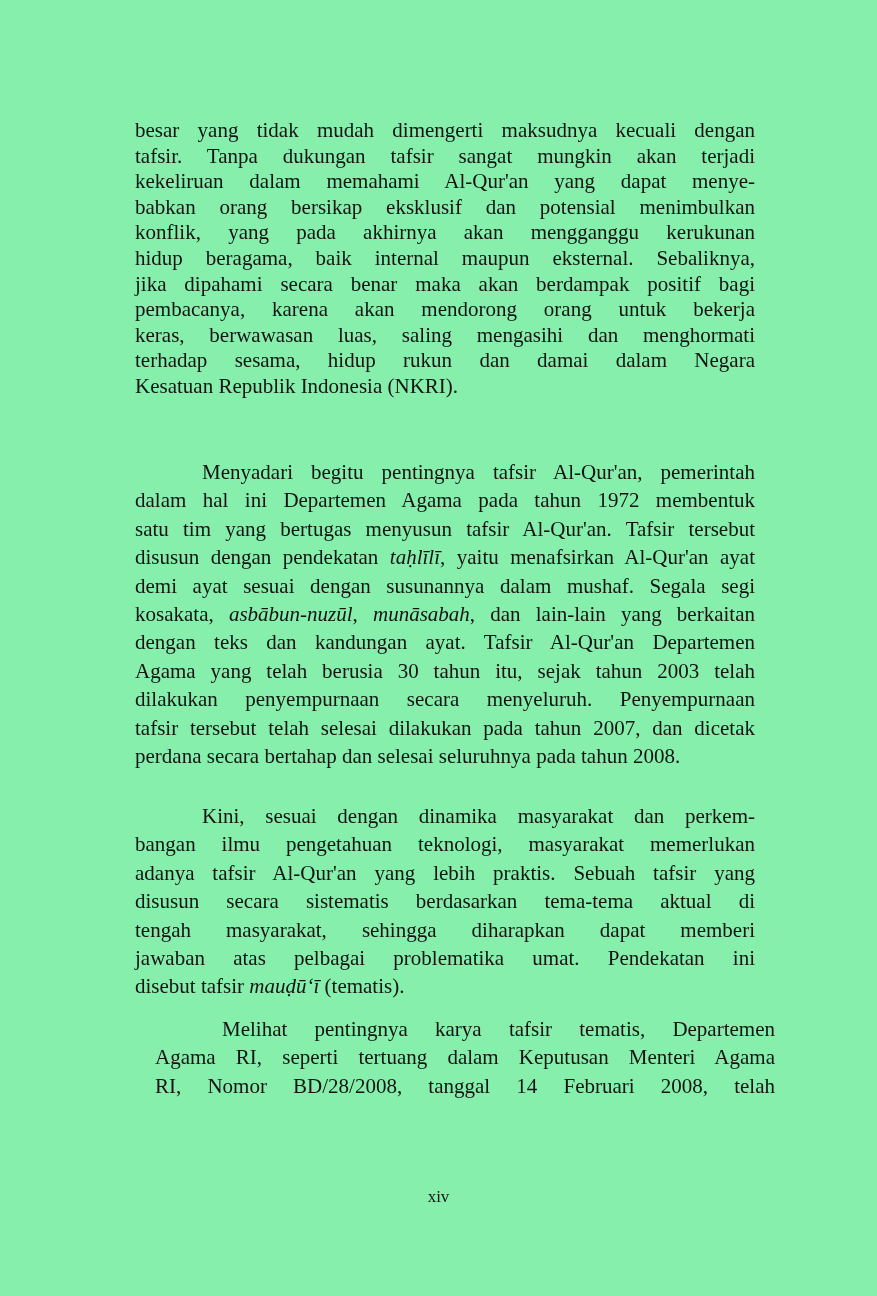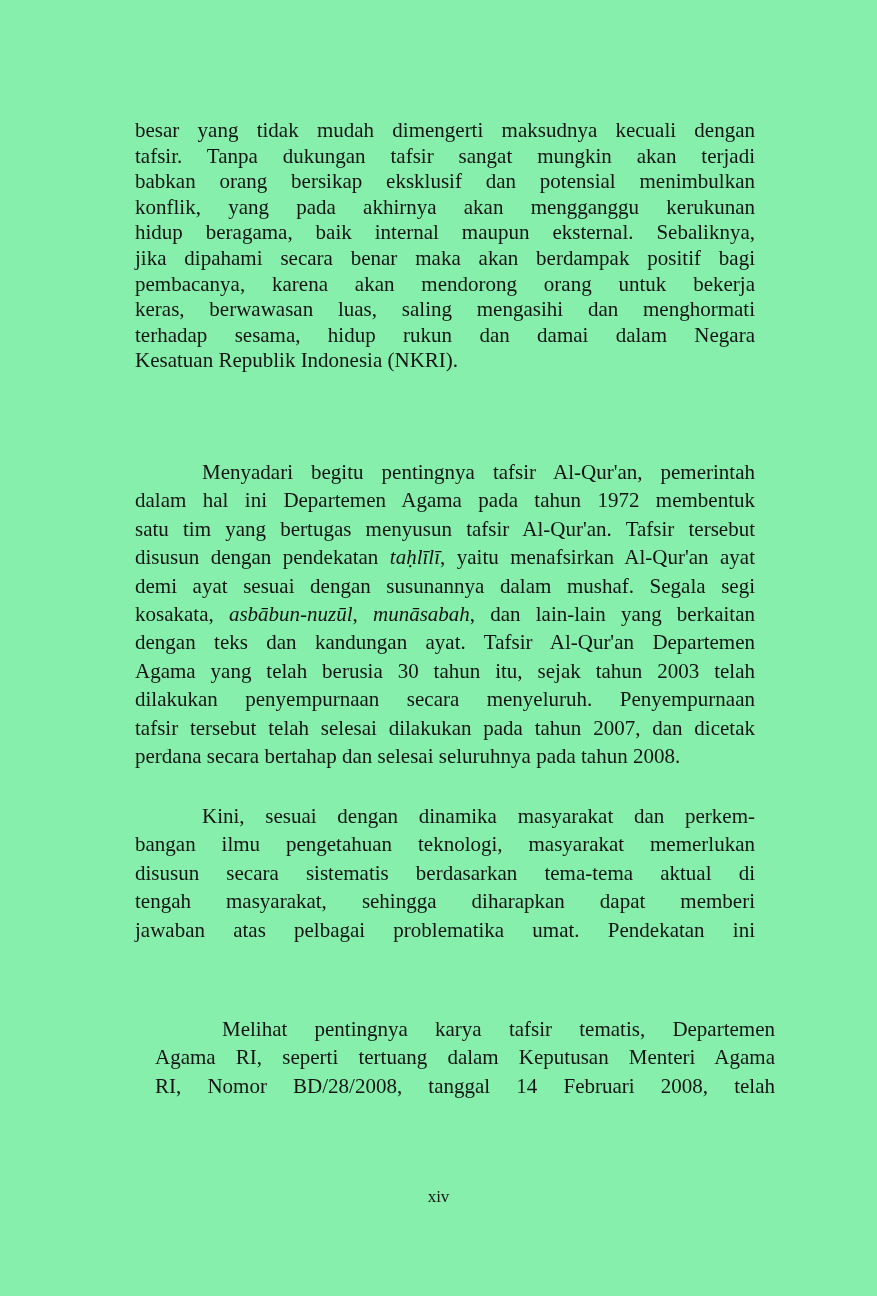--- a/index.html
+++ b/index.html
@@ -73,20 +73,23 @@
 <div class="page">
   <div class="text-block" id="text-block">
       <div class="para p1" style="top: 118px;">
         <span class="line">
           <span class="txt">besar yang tidak mudah dimengerti maksudnya kecuali dengan</span>
         </span>
         <span class="line">
           <span class="txt">tafsir. Tanpa dukungan tafsir sangat mungkin akan terjadi</span>
         </span>
         <span class="line">
+          <span class="txt">kekeliruan dalam memahami Al-Qur'an yang dapat menye-</span>
+        </span>
+        <span class="line">
           <span class="txt">babkan orang bersikap eksklusif dan potensial menimbulkan</span>
         </span>
         <span class="line">
           <span class="txt">konflik, yang pada akhirnya akan mengganggu kerukunan</span>
         </span>
         <span class="line">
           <span class="txt">hidup beragama, baik internal maupun eksternal. Sebaliknya,</span>
         </span>
         <span class="line">
           <span class="txt">jika dipahami secara benar maka akan berdampak positif bagi</span>
@@ -140,27 +143,33 @@
         </span>
       </div>
       <div class="para p3" style="top: 802px;">
         <span class="line indent">
           <span class="txt">Kini, sesuai dengan dinamika masyarakat dan perkem-</span>
         </span>
         <span class="line">
           <span class="txt">bangan ilmu pengetahuan teknologi, masyarakat memerlukan</span>
         </span>
         <span class="line">
+          <span class="txt">adanya tafsir Al-Qur'an yang lebih praktis. Sebuah tafsir yang</span>
+        </span>
+        <span class="line">
           <span class="txt">disusun secara sistematis berdasarkan tema-tema aktual di</span>
         </span>
         <span class="line">
           <span class="txt">tengah masyarakat, sehingga diharapkan dapat memberi</span>
         </span>
         <span class="line">
           <span class="txt">jawaban atas pelbagai problematika umat. Pendekatan ini</span>
+        </span>
+        <span class="line last">
+          <span class="txt">disebut tafsir <em>mauḍū‘ī</em> (tematis).</span>
         </span>
       </div>
       <div class="para p4" style="top: 1015px; margin-left: 20px;">
         <span class="line indent">
           <span class="txt">Melihat pentingnya karya tafsir tematis, Departemen</span>
         </span>
         <span class="line">
           <span class="txt">Agama RI, seperti tertuang dalam Keputusan Menteri Agama</span>
         </span>
         <span class="line">

